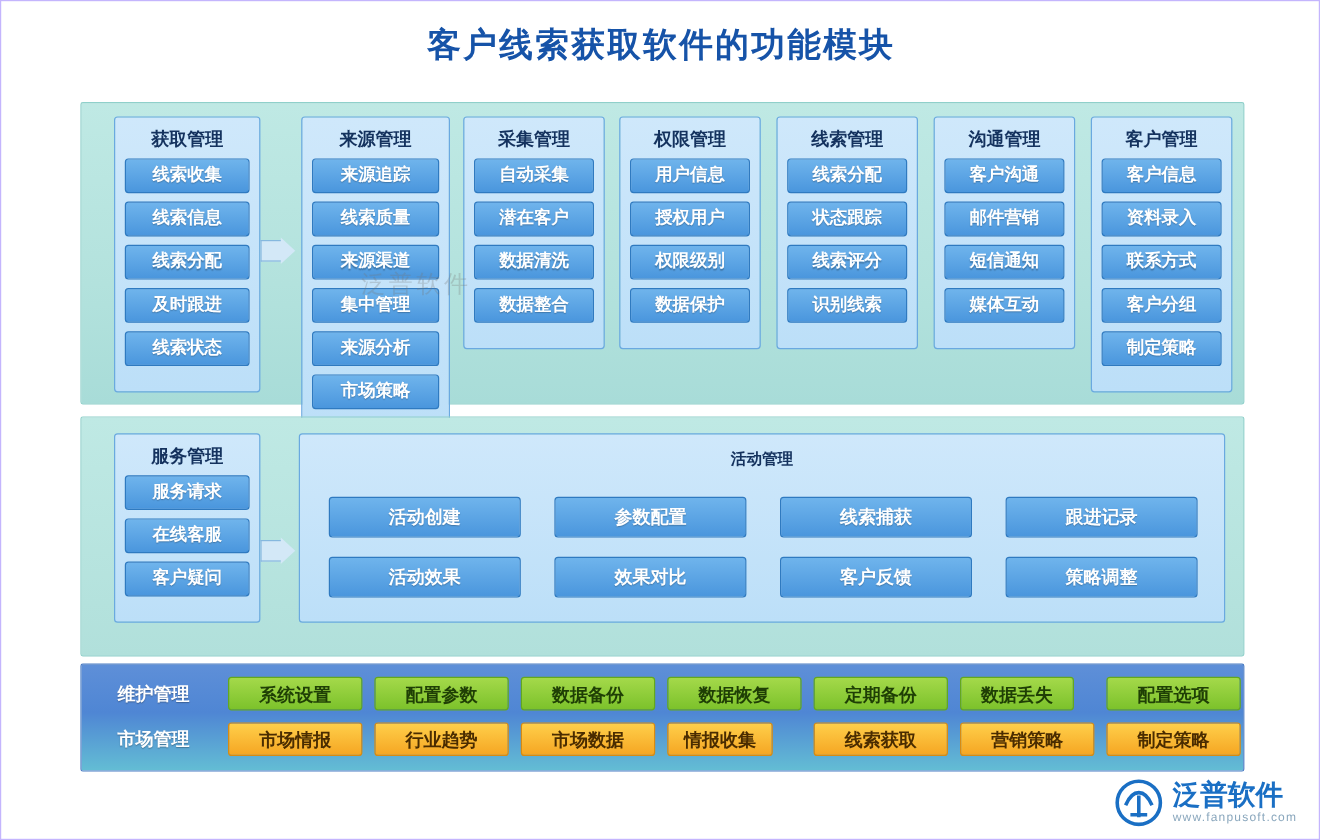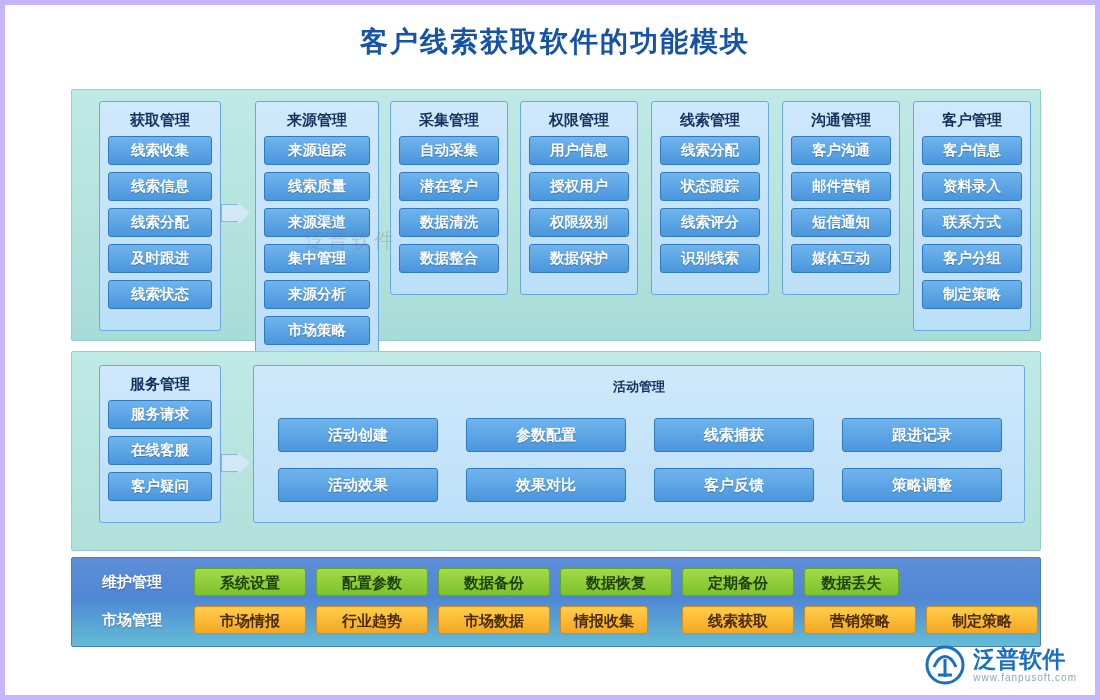--- a/index.html
+++ b/index.html
@@ -12,21 +12,21 @@
     background: #ffffff;
     font-family: "Liberation Sans", sans-serif;
     position: relative;
     overflow: hidden;
   }
   .page {
     position: absolute;
     left: 0; top: 0;
     width: 1100px;
     height: 700px;
-    border: 5px solid #c4b5fd;
+    border: 1px solid #c4b5fd;
     box-sizing: border-box;
     background: #ffffff;
     padding-left: 17px;
   }
   .title {
     position: absolute;
     left: 0; top: 18px;
     width: 1100px;
     text-align: center;
     font-size: 28px;
@@ -343,20 +343,21 @@
   <div class="panel-bottom">
 
     <div class="brow" style="top:10px;">
       <div class="brow-label">维护管理</div>
       <div class="bcell green" style="left:122px; width:112px;">系统设置</div>
       <div class="bcell green" style="left:244px; width:112px;">配置参数</div>
       <div class="bcell green" style="left:366px; width:112px;">数据备份</div>
       <div class="bcell green" style="left:488px; width:112px;">数据恢复</div>
       <div class="bcell green" style="left:610px; width:112px;">定期备份</div>
       <div class="bcell green" style="left:732px; width:95px;">数据丢失</div>
+      <div class="bcell green" style="left:854px; width:112px;">配置选项</div>
     </div>
 
     <div class="brow" style="top:48px;">
       <div class="brow-label">市场管理</div>
       <div class="bcell orange" style="left:122px; width:112px;">市场情报</div>
       <div class="bcell orange" style="left:244px; width:112px;">行业趋势</div>
       <div class="bcell orange" style="left:366px; width:112px;">市场数据</div>
       <div class="bcell orange" style="left:488px; width:88px;">情报收集</div>
       <div class="bcell orange" style="left:610px; width:112px;">线索获取</div>
       <div class="bcell orange" style="left:732px; width:112px;">营销策略</div>

